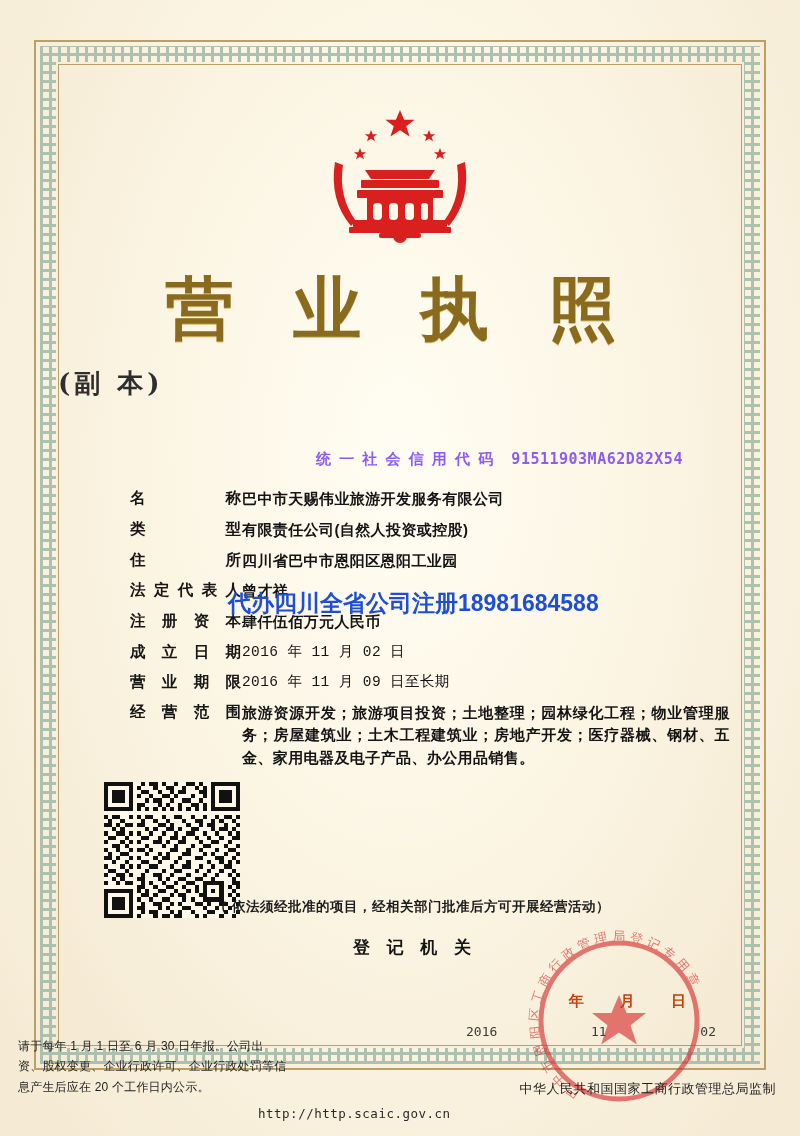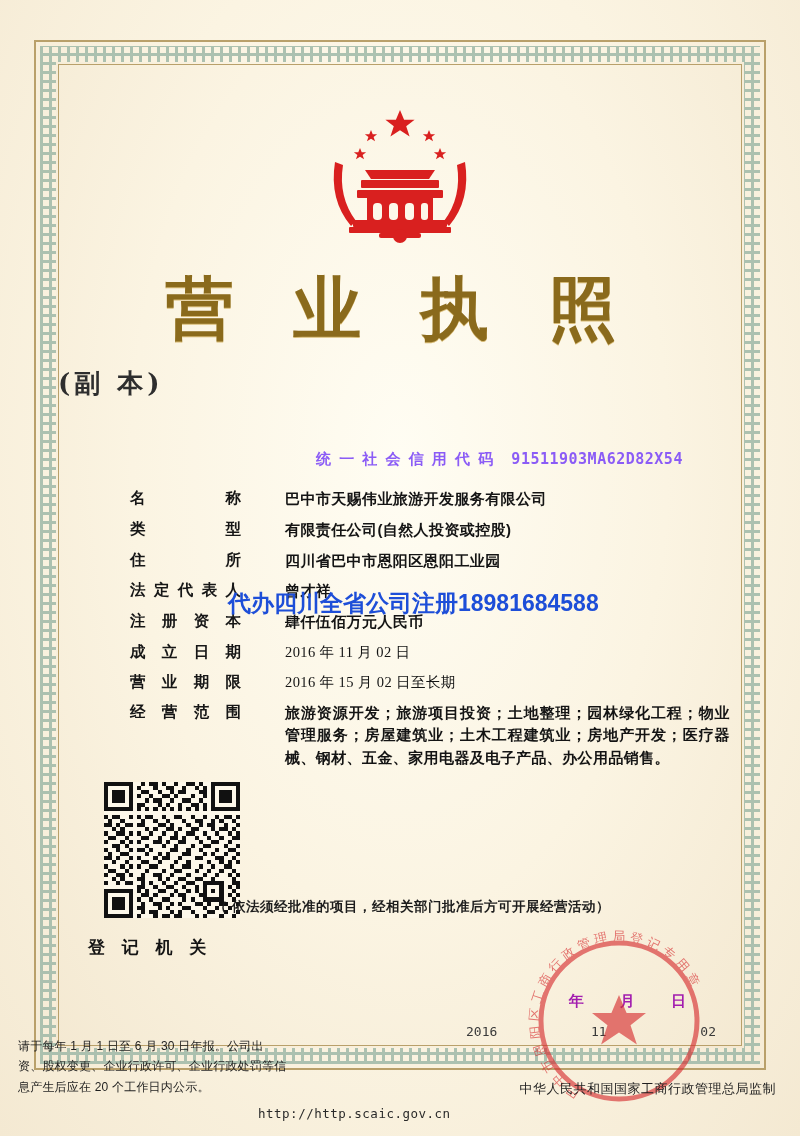--- a/index.html
+++ b/index.html
@@ -138,24 +138,23 @@
     display: flex;
     justify-content: space-between;
   }
   .field .value {
     flex: 1;
     font-size: 15px;
     color: #141414;
     font-weight: bold;
     line-height: 1.45;
     letter-spacing: .4px;
-    margin-left: 43px;
   }
   .field .value.num {
-    font-family: Liberation Serif, serif;
+    font-family: Liberation Mono, monospace;
     font-weight: normal;
     font-size: 14.5px;
   }
   .scope .value {
     font-weight: bold;
     line-height: 1.5;
     text-align: justify;
   }
   
   .qr {
@@ -174,34 +173,35 @@
     font-size: 13.5px;
     font-weight: bold;
     color: #1d1d1d;
     letter-spacing: .5px;
     padding-left: 24px;
   }
   .reg-authority {
     position: absolute;
     top: 872px;
     left: 0; right: 0;
+    text-align: center;
     font-size: 17px;
     font-weight: bold;
     letter-spacing: 6px;
     color: #141414;
     padding-left: 30px;
   }
   .date-labels {
     position: absolute;
     top: 928px;
     right: 40px;
     font-size: 15px;
     font-weight: bold;
     letter-spacing: 16px;
-    color: #a21caf;
+    color: #c2410c;
     text-align: center;
   }
   .date-values {
     position: absolute;
     top: 960px;
     right: 26px;
     width: 250px;
     display: flex;
     justify-content: space-between;
     font-family: "DejaVu Sans Mono", "Liberation Mono", monospace;
@@ -369,21 +369,21 @@
           </div>
         <div class="value num">2016 年 11 月 02 日</div>
       </div>
       <div class="field">
         <div class="label spread">
             <span>营</span>
             <span>业</span>
             <span>期</span>
             <span>限</span>
           </div>
-        <div class="value num">2016 年 15 月 02 日至长期</div>
+        <div class="value num">2016 年 11 月 09 日至长期</div>
       </div>
       <div class="field scope">
         <div class="label spread">
             <span>经</span>
             <span>营</span>
             <span>范</span>
             <span>围</span>
           </div>
         <div class="value">旅游资源开发；旅游项目投资；土地整理；园林绿化工程；物业管理服务；房屋建筑业；土木工程建筑业；房地产开发；医疗器械、钢材、五金、家用电器及电子产品、办公用品销售。</div>
       </div>

